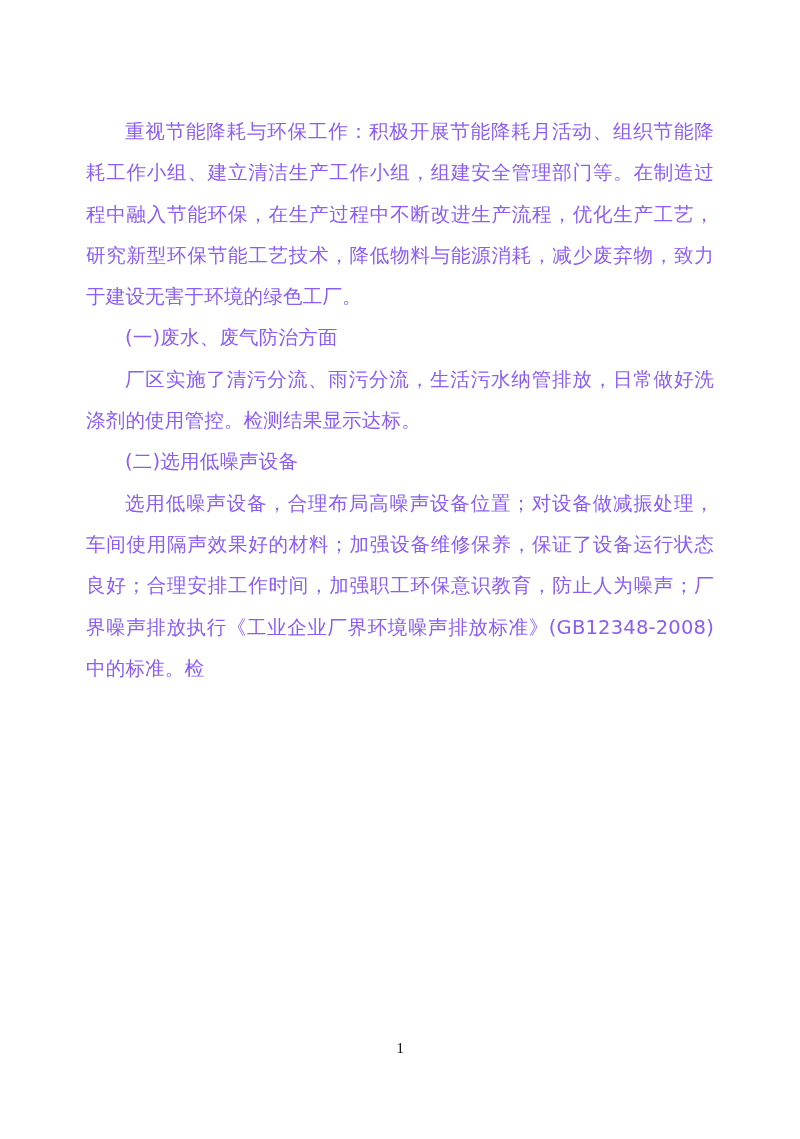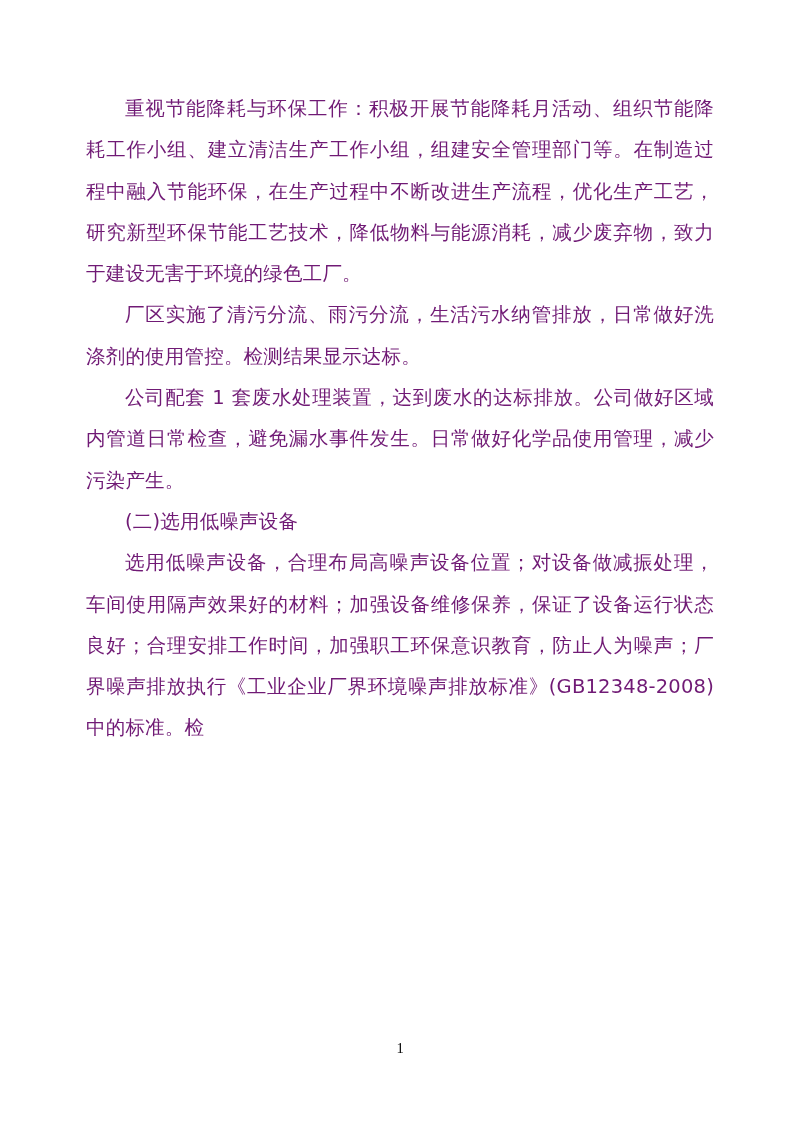--- a/index.html
+++ b/index.html
@@ -12,28 +12,28 @@
     width: 800px;
     height: 1139px;
     background: #ffffff;
     overflow: hidden;
     color: #000000;
     font-family: "DejaVu Sans", "Liberation Sans", sans-serif;
   }
   .doc-body {
     position: absolute;
     left: 86px;
-    top: 88px;
+    top: 111px;
     width: 628px;
     font-size: 19.5px;
     line-height: 41.3px;
     text-align: justify;
     text-justify: inter-ideograph;
     letter-spacing: 0.2px;
-    color: #701a75;
+    color: #8b5cf6;
     font-weight: 400;
   }
   .para {
     margin: 0;
     padding: 0;
     text-indent: 2em;
   }
   .page-footer {
     position: absolute;
     left: 0;
@@ -46,21 +46,21 @@
     font-size: 14.5px;
     color: #000000;
   }
 </style>
 </head>
 <body>
 
 <div class="page">
   <div class="doc-body">
       <p class="para">重视节能降耗与环保工作：积极开展节能降耗月活动、组织节能降耗工作小组、建立清洁生产工作小组，组建安全管理部门等。在制造过程中融入节能环保，在生产过程中不断改进生产流程，优化生产工艺，研究新型环保节能工艺技术，降低物料与能源消耗，减少废弃物，致力于建设无害于环境的绿色工厂。</p>
+      <p class="para">(一)废水、废气防治方面</p>
       <p class="para">厂区实施了清污分流、雨污分流，生活污水纳管排放，日常做好洗涤剂的使用管控。检测结果显示达标。</p>
-      <p class="para">公司配套 1 套废水处理装置，达到废水的达标排放。公司做好区域内管道日常检查，避免漏水事件发生。日常做好化学品使用管理，减少污染产生。</p>
       <p class="para">(二)选用低噪声设备</p>
       <p class="para">选用低噪声设备，合理布局高噪声设备位置；对设备做减振处理，车间使用隔声效果好的材料；加强设备维修保养，保证了设备运行状态良好；合理安排工作时间，加强职工环保意识教育，防止人为噪声；厂界噪声排放执行《工业企业厂界环境噪声排放标准》(GB12348-2008)中的标准。检</p>
     </div>
   <div class="page-footer">
     <span class="page-number">1</span>
   </div>
 </div>
 
 </body></html>

